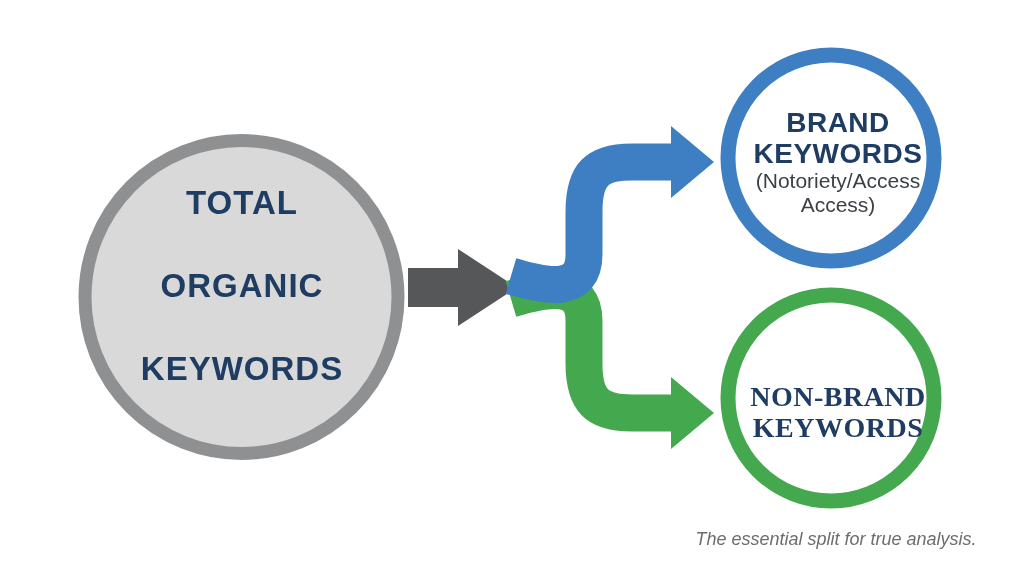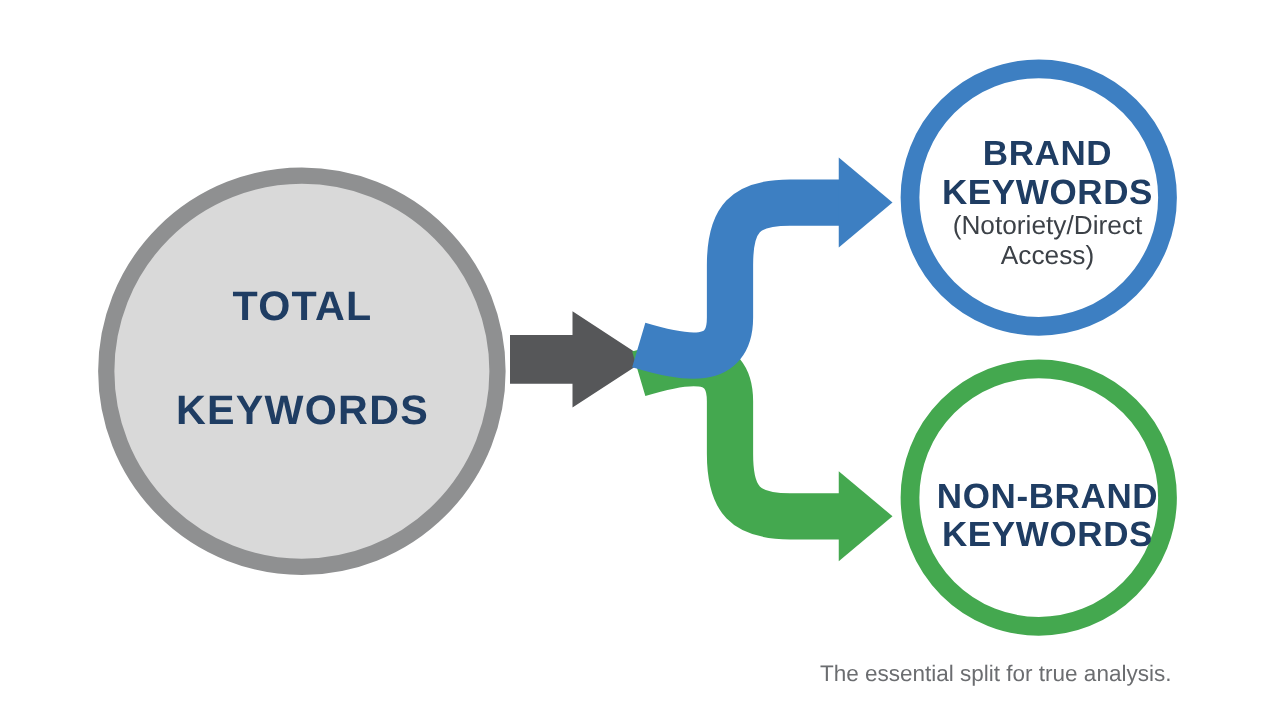--- a/index.html
+++ b/index.html
@@ -46,20 +46,21 @@
     left: 733px;
     top: 105px;
     width: 210px;
     height: 114px;
   }
   .label-nonbrand {
     left: 733px;
     top: 355px;
     width: 210px;
     height: 114px;
+    font-family: Liberation Serif, serif;
   }
   .circle-title {
     color: #1f3d63;
     font-size: 28px;
     font-weight: bold;
     line-height: 31px;
     letter-spacing: 0.5px;
     display: block;
   }
   .circle-subtitle {
@@ -67,23 +68,25 @@
     font-size: 21px;
     font-weight: normal;
     line-height: 24px;
     display: block;
   }
   .caption {
     position: absolute;
     left: 656px;
     top: 528px;
     width: 360px;
+    text-align: center;
     color: #6b6d70;
     font-size: 18px;
     line-height: 22px;
+    font-style: italic;
   }
 </style>
 </head>
 <body>
 
 <div class="stage">
 
   <svg class="shapes" viewBox="0 0 1024 576" xmlns="http://www.w3.org/2000/svg">
 
     <circle cx="241.5" cy="297" r="156.5" fill="#d9d9d9" stroke-width="13" stroke="#8f9091"></circle>
@@ -96,27 +99,28 @@
     <path d="M511,276 C548,287 584,294 584,254 L584,212 C584,175 596,162 632,162 L674,162" fill="none" stroke-width="37" stroke="#3d7fc2"></path>
     <polygon points="671,126 714,162 671,198" fill="#3d7fc2"></polygon>
 
     <circle cx="831" cy="158" r="103" fill="#ffffff" stroke-width="15" stroke="#3d7fc2"></circle>
 
     <circle cx="831" cy="398" r="103" fill="#ffffff" stroke-width="15" stroke="#44a84f"></circle>
   </svg>
 
   <div class="node-label label-total">
     <span>TOTAL</span>
+    <span>ORGANIC</span>
     <span>KEYWORDS</span>
   </div>
 
   <div class="node-label label-brand">
     <span class="circle-title">BRAND</span>
     <span class="circle-title">KEYWORDS</span>
-    <span class="circle-subtitle">(Notoriety/Direct</span>
+    <span class="circle-subtitle">(Notoriety/Access</span>
     <span class="circle-subtitle">Access)</span>
   </div>
 
   <div class="node-label label-nonbrand">
     <span class="circle-title">NON-BRAND</span>
     <span class="circle-title">KEYWORDS</span>
   </div>
 
   <div class="caption">The essential split for true analysis.</div>
 

